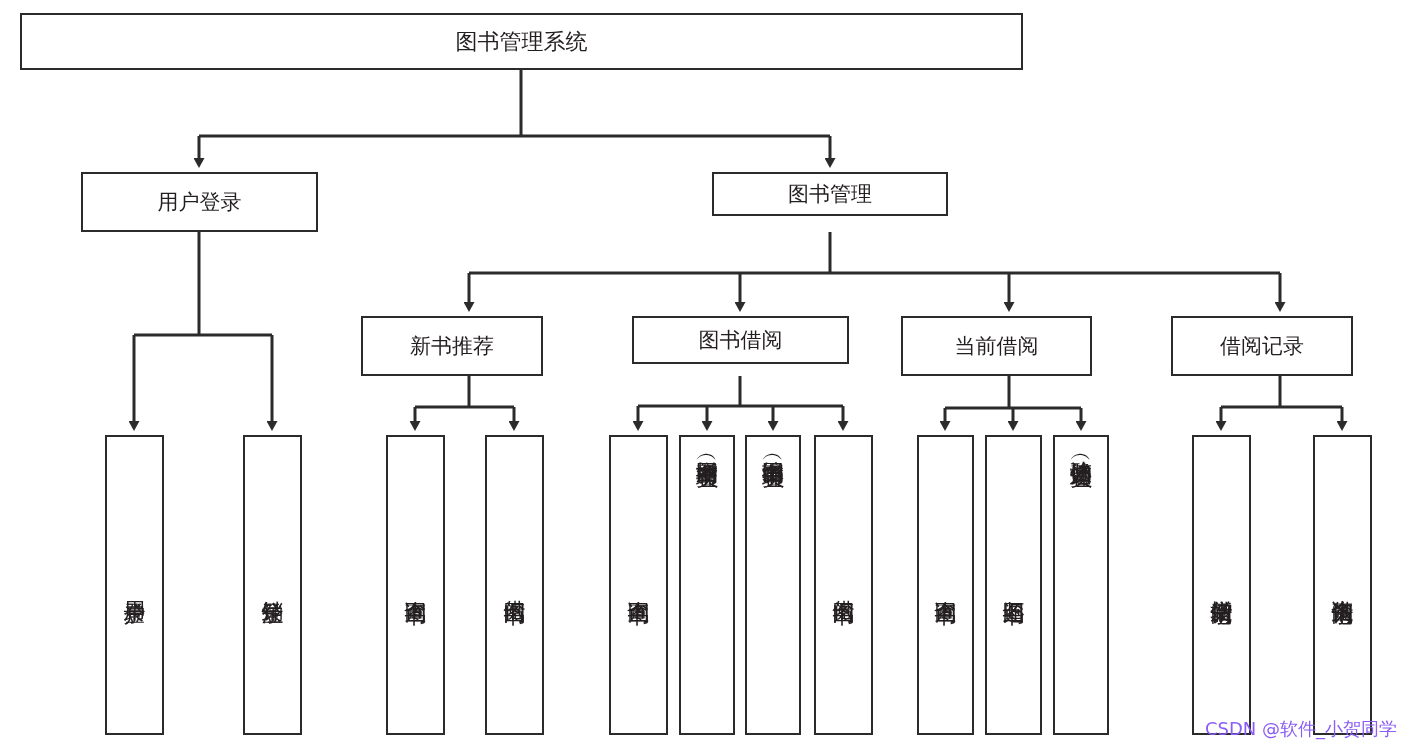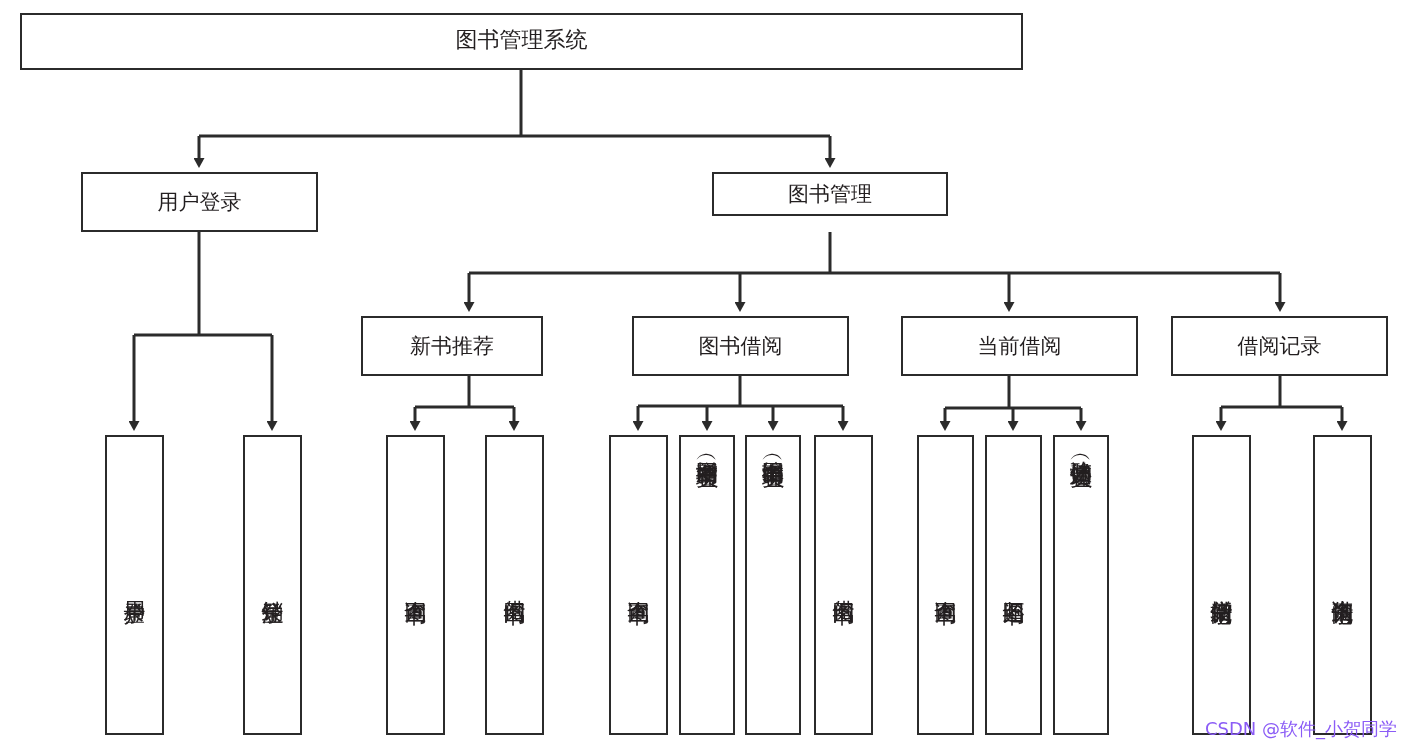--- a/index.html
+++ b/index.html
@@ -127,41 +127,41 @@
       <path d="M1013,408 L1013,422" marker-end="url(#arrow)"></path>
       <path d="M1081,408 L1081,422" marker-end="url(#arrow)"></path>
 
       <path d="M1280,376 L1280,407"></path>
       <path d="M1221,407 L1342,407"></path>
       <path d="M1221,407 L1221,422" marker-end="url(#arrow)"></path>
       <path d="M1342,407 L1342,422" marker-end="url(#arrow)"></path>
     </g>
   </svg>
 
-  <div class="node horiz root" style="left:20px;top:13px;width:1003px;height:57px;font-family:Liberation Mono, monospace;">
+  <div class="node horiz root" style="left:20px;top:13px;width:1003px;height:57px;">
     <span class="label">图书管理系统</span>
   </div>
 
   <div class="node horiz" style="left:81px;top:172px;width:237px;height:60px;">
     <span class="label">用户登录</span>
   </div>
   <div class="node horiz" style="left:712px;top:172px;width:236px;height:44px;">
     <span class="label">图书管理</span>
   </div>
 
   <div class="node horiz" style="left:361px;top:316px;width:182px;height:60px;">
     <span class="label">新书推荐</span>
   </div>
-  <div class="node horiz" style="left:632px;top:316px;width:217px;height:60px;">
+  <div class="node horiz" style="left:632px;top:316px;width:217px;height:48px;">
     <span class="label">图书借阅</span>
   </div>
-  <div class="node horiz" style="left:901px;top:316px;width:237px;height:60px;">
+  <div class="node horiz" style="left:901px;top:316px;width:191px;height:60px;">
     <span class="label">当前借阅</span>
   </div>
-  <div class="node horiz" style="left:1171px;top:316px;width:217px;height:60px;">
+  <div class="node horiz" style="left:1171px;top:316px;width:182px;height:60px;">
     <span class="label">借阅记录</span>
   </div>
 
   <div class="node vert centered" style="left:105px;top:435px;width:59px;height:300px;">
     <span class="label">用户登录</span>
   </div>
   <div class="node vert centered" style="left:243px;top:435px;width:59px;height:300px;">
     <span class="label">注销登录</span>
   </div>
 

